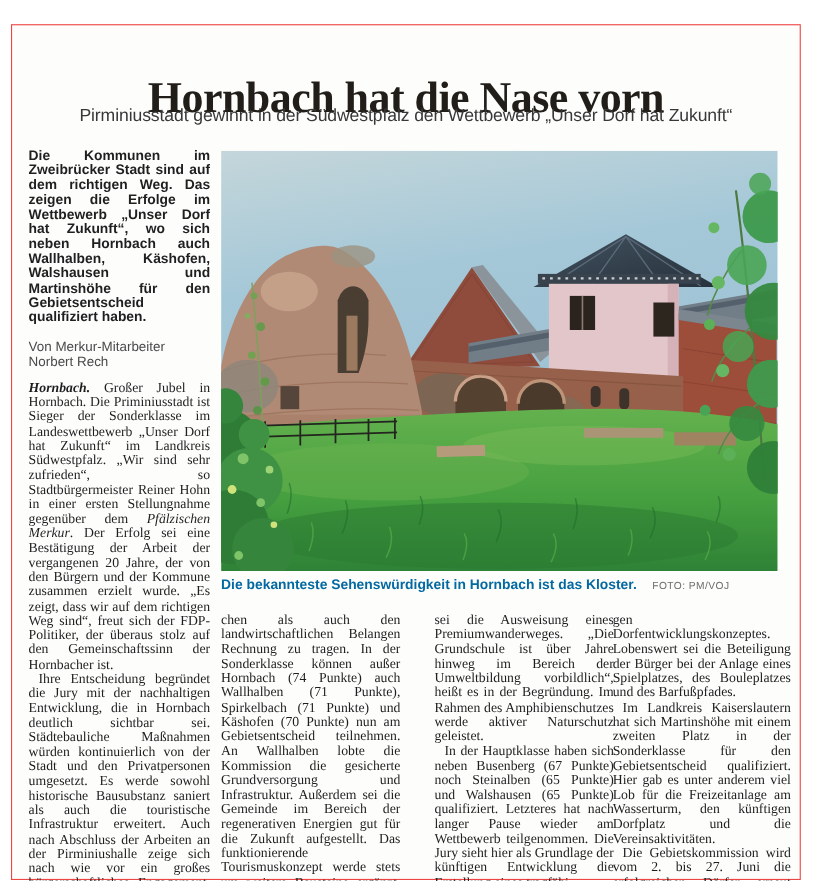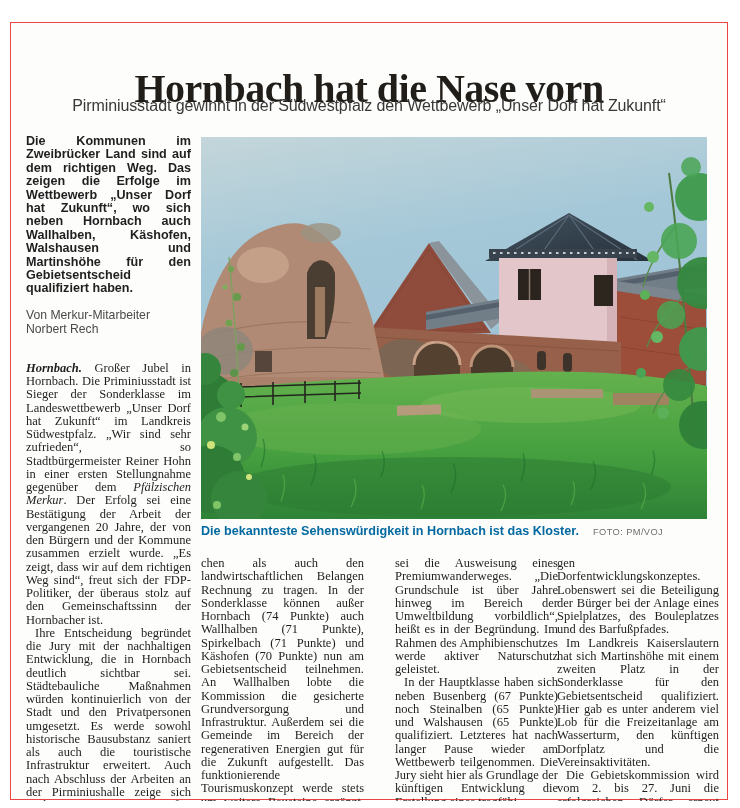--- a/index.html
+++ b/index.html
@@ -30,21 +30,21 @@
     position: absolute; left: 15px; top: 112px; width: 165px; height: 666px;
     overflow: hidden;
   }
   .intro {
     font-family: "Liberation Sans", sans-serif; font-weight: bold;
     font-size: 12.6px; line-height: 13.4px; color: #1f1f1f;
     text-align: justify; margin: 0; hyphens: auto;
   }
   .byline {
     font-family: "Liberation Sans", sans-serif; font-size: 12.2px;
-    line-height: 14px; color: #4a4a4a; margin: 12px 0 26px 0;
+    line-height: 14px; color: #4a4a4a; margin: 12px 0 10px 0;
   }
   .body-text p {
     font-size: 12.5px; line-height: 13.25px; color: #1e1e1e;
     text-align: justify; margin: 0; hyphens: auto;
   }
   .body-text p.indent { text-indent: 9px; }
   .lead-in { font-weight: bold; font-style: italic; }
   .ital { font-style: italic; }
   
   .photo {
@@ -78,21 +78,21 @@
 </style>
 </head>
 <body>
 
 <div class="page">
 
   <h1 class="headline">Hornbach hat die Nase vorn</h1>
   <div class="subheadline">Pirminiusstadt gewinnt in der Südwestpfalz den Wettbewerb „Unser Dorf hat Zukunft“</div>
 
   <div class="col-left">
-    <p class="intro">Die Kommunen im Zweibrücker Land sind auf dem richtigen Weg. Das zeigen die Erfolge im Wettbewerb „Unser Dorf hat Zukunft“, wo sich neben Hornbach auch Wallhalben, Käshofen, Walshausen und Martinshöhe für den Gebietsentscheid qualifiziert haben.</p>
+    <p class="intro">Die Kommunen im Zweibrücker Stadt sind auf dem richtigen Weg. Das zeigen die Erfolge im Wettbewerb „Unser Dorf hat Zukunft“, wo sich neben Hornbach auch Wallhalben, Käshofen, Walshausen und Martinshöhe für den Gebietsentscheid qualifiziert haben.</p>
     <div class="byline">
       <span>Von Merkur-Mitarbeiter</span><br>
       <span>Norbert Rech</span>
     </div>
     <div class="body-text">
       <p><span class="lead-in">Hornbach.</span>
         <span>Großer Jubel in Hornbach. Die Priminiusstadt ist Sieger der Sonderklasse im Landeswettbewerb „Unser Dorf hat Zukunft“ im Landkreis Südwestpfalz. „Wir sind sehr zufrieden“, so Stadtbürgermeister Reiner Hohn in einer ersten Stellungnahme gegenüber dem</span>
         <span class="ital">Pfälzischen Merkur</span><span>. Der Erfolg sei eine Bestätigung der Arbeit der vergangenen 20 Jahre, der von den Bürgern und der Kommune zusammen erzielt wurde. „Es zeigt, dass wir auf dem richtigen Weg sind“, freut sich der FDP-Politiker, der überaus stolz auf den Gemeinschaftssinn der Hornbacher ist.</span></p>
       <p class="indent">Ihre Entscheidung begründet die Jury mit der nachhaltigen Entwicklung, die in Hornbach deutlich sichtbar sei. Städtebauliche Maßnahmen würden kontinuierlich von der Stadt und den Privatpersonen umgesetzt. Es werde sowohl historische Bausubstanz saniert als auch die touristische Infrastruktur erweitert. Auch nach Abschluss der Arbeiten an der Pirminiushalle zeige sich nach wie vor ein großes bürgerschaftliches Engagement. In Hornbach sei es gelungen, durch die Bodenordnung sowohl den naturschutzfachli-</p>
     </div>

